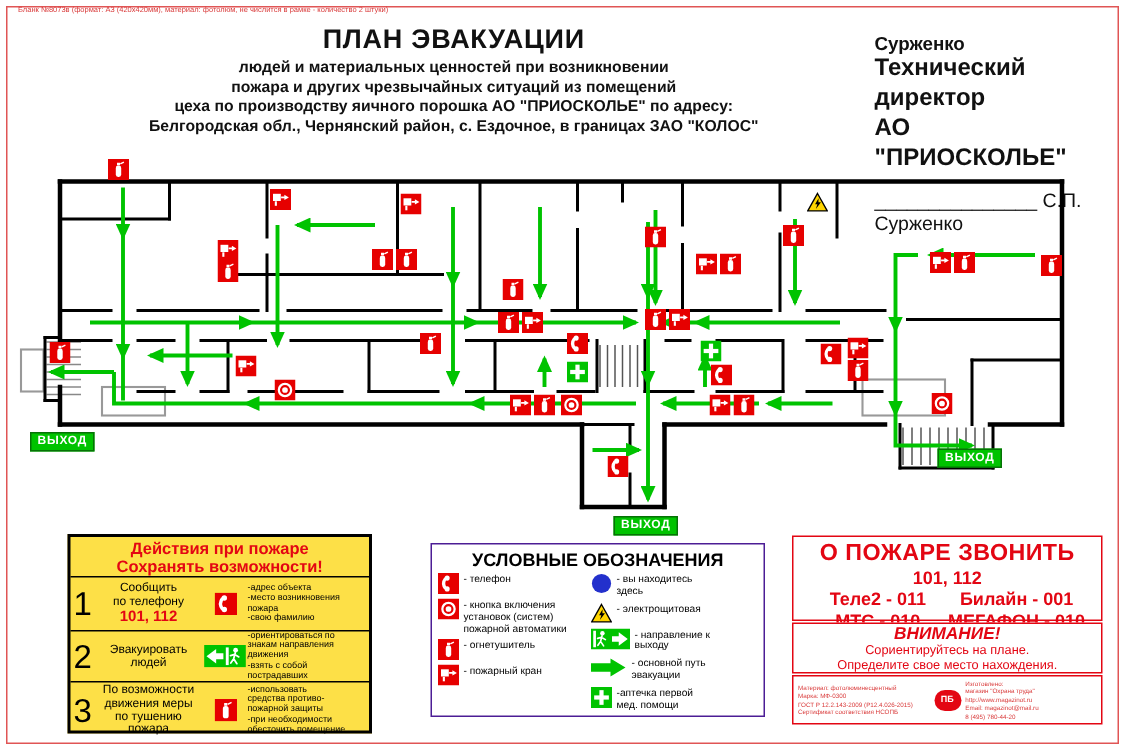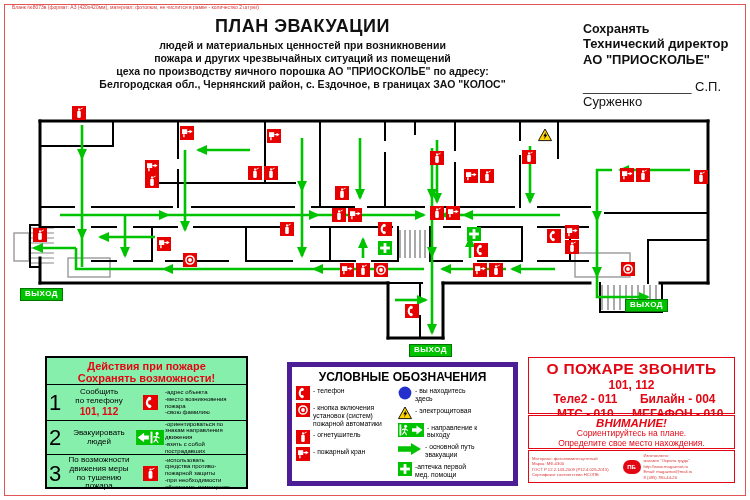--- a/index.html
+++ b/index.html
@@ -8,39 +8,39 @@
   #frame{position:absolute;left:4px;top:4px;right:4px;bottom:4px;border:1px solid #e05555;pointer-events:none;}
   .abs{position:absolute;}
   .pre{white-space:pre-line;}
   
   #top-note{left:12px;top:4px;font-size:5px;color:#d93a3a;width:420px;}
   #title-block{left:40px;top:16px;width:525px;text-align:center;color:#111;}
   #title-main{font-size:18px;font-weight:700;letter-spacing:.5px;margin-bottom:2px;}
   #title-sub{font-size:10.5px;font-weight:600;line-height:1.25;}
   #approval{left:583px;top:22px;width:152px;color:#111;}
   #approval .a1{font-size:12.5px;font-weight:600;}
-  #approval .a2{font-size:13px;font-weight:600;line-height:1.25;}
+  #approval .a2{font-size:16px;font-weight:600;line-height:1.25;}
   #approval .sig{font-size:13px;margin-top:10px;}
   #approval .dat{font-size:9.5px;margin-top:4px;}
   
   #plan-svg{position:absolute;left:0;top:0;}
   .exit-label{position:absolute;background:#00c300;color:#fff;border:1px solid #067206;
     font-size:8px;font-weight:700;padding:1px 4px;letter-spacing:.5px;line-height:1.1;}
   
-  #actions{left:45px;top:356px;width:199px;height:129px;border:2px solid #000;background:#86efac;}
+  #actions{left:45px;top:356px;width:199px;height:129px;border:2px solid #000;background:#fde047;}
   #actions .hd{color:#e30613;font-weight:700;font-size:11px;text-align:center;line-height:1.1;padding-top:2px;height:24px;border-bottom:1.5px solid #000;}
   .act-row{display:flex;align-items:center;border-bottom:1.5px solid #000;padding:1px 2px;}
   .act-row:last-child{border-bottom:none;}
   .act-num{font-size:22px;font-weight:400;width:14px;flex:0 0 14px;color:#000;line-height:1;}
   .act-main{flex:0 0 72px;font-size:8px;color:#000;text-align:center;line-height:1.1;}
   .act-phone{color:#e30613;font-weight:700;font-size:10px;margin-top:1px;}
   .act-icon{flex:0 0 30px;display:flex;justify-content:center;align-items:center;}
   .act-notes{flex:1;font-size:6px;line-height:1.12;color:#000;}
   
-  #legend{left:287px;top:362px;width:221px;height:114px;border:5px solid #4c1d95;background:#fff;}
+  #legend{left:287px;top:362px;width:221px;height:114px;border:1px solid #4c1d95;background:#fff;}
   #legend .hd{font-size:12px;font-weight:600;text-align:center;margin-top:3px;color:#000;}
   #legend .cols{display:flex;padding:2px 3px 0 4px;}
   #legend .col{display:flex;flex-direction:column;gap:3px;}
   #legend .col.l{width:102px;}
   #legend .col.r{flex:1;}
   .lg-item{display:flex;align-items:flex-start;gap:3px;}
   .lg-item .txt{font-size:6.8px;line-height:1.15;color:#000;padding-top:1px;}
   .lg-ic{flex:0 0 auto;display:flex;align-items:center;}
   
   .red-box{border:1.5px solid #e30613;color:#e30613;background:#fff;text-align:center;}
@@ -66,21 +66,21 @@
 
   <div class="abs" id="title-block">
     <div id="title-main">ПЛАН ЭВАКУАЦИИ</div>
     <div id="title-sub" class="pre">людей и материальных ценностей при возникновении
 пожара и других чрезвычайных ситуаций из помещений
 цеха по производству яичного порошка АО "ПРИОСКОЛЬЕ" по адресу:
 Белгородская обл., Чернянский район, с. Ездочное, в границах ЗАО "КОЛОС"</div>
   </div>
 
   <div class="abs" id="approval">
-    <div class="a1">Сохранять</div>
+    <div class="a1">Сурженко</div>
     <div class="a2 pre">Технический директор
 АО "ПРИОСКОЛЬЕ"</div>
     <div class="sig">_______________  С.П. Сурженко</div>
   </div>
 
   <svg id="plan-svg" width="750" height="500" viewBox="0 0 750 500">
     <defs>
       <marker id="ah" markerUnits="userSpaceOnUse" markerWidth="12" markerHeight="10" refX="9" refY="5" orient="auto">
         <path d="M0,0 L11,5 L0,10 z" fill="#00c300"></path>
       </marker>
@@ -464,21 +464,21 @@
         </div>
       </div>
     </div>
   </div>
 
   <div class="abs red-box" id="call">
     <div class="t1">О ПОЖАРЕ ЗВОНИТЬ</div>
     <div class="t2">101, 112</div>
     <div class="ops">
       <span>Теле2 - 011</span>
-      <span>Билайн - 004</span>
+      <span>Билайн - 001</span>
       <span>МТС - 010</span>
       <span>МЕГАФОН - 010</span>
     </div>
   </div>
 
   <div class="abs red-box" id="attn">
     <div class="t1">ВНИМАНИЕ!</div>
     <div class="t2 pre">Сориентируйтесь на плане.
 Определите свое место нахождения.</div>
   </div>

